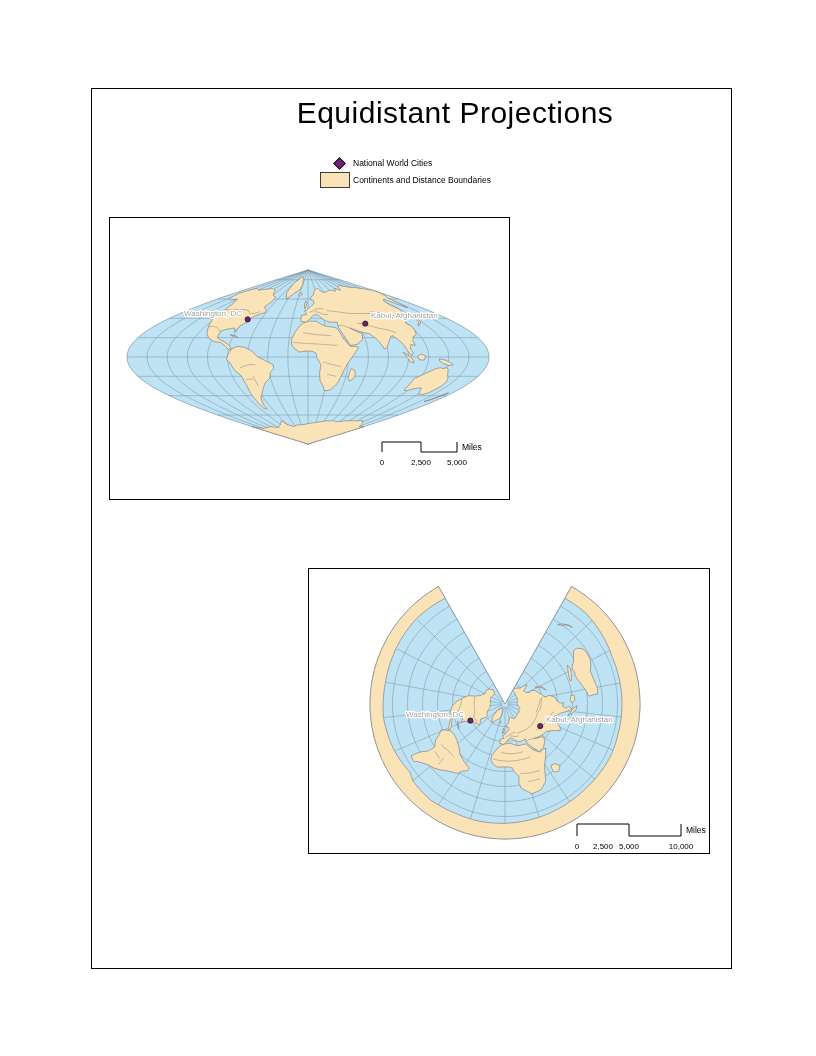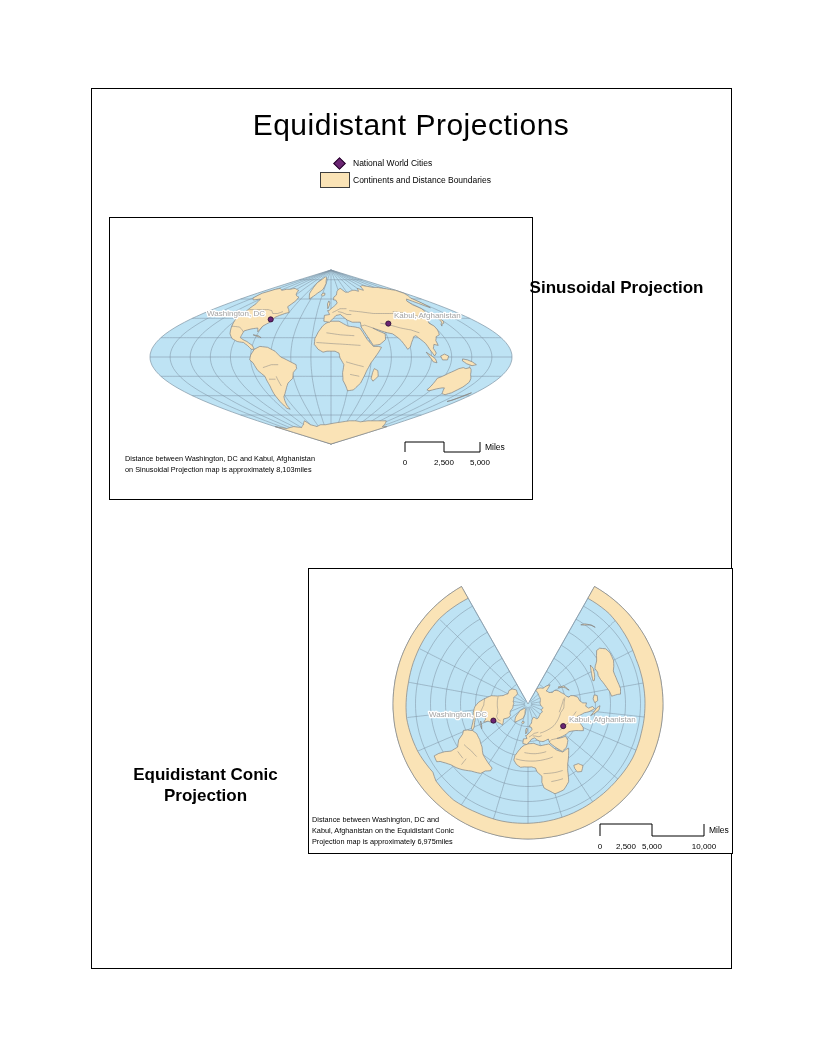--- a/index.html
+++ b/index.html
@@ -3,31 +3,31 @@
 <meta charset="utf-8">
 <style>
   :root{
     --ocean:#BEE3F4; --land:#FAE3B6; --boundary:#828282;
     --graticule:#8095A5; --marker:#6B2573;
   }
   html,body{margin:0;padding:0;background:#fff;}
   .page{position:relative;width:816px;height:1056px;background:#fff;overflow:hidden;
         font-family:"Liberation Sans",sans-serif;color:#000;}
   .outer-border{position:absolute;left:91px;top:88px;width:639px;height:879px;border:1px solid #000;}
-  .title{position:absolute;left:91px;top:108px;width:640px;text-align:center;
-         font-size:30px;font-weight:400;letter-spacing:.5px;}
+  .title{position:absolute;left:91px;top:96px;width:640px;text-align:center;
+         font-size:30px;font-weight:400;letter-spacing:.5px;padding-left:44px;}
   
   .legend-marker{position:absolute;left:335px;top:159px;width:7px;height:7px;background:var(--marker);
                  border:1px solid #24052a;transform:rotate(45deg);}
   .legend-swatch{position:absolute;left:320px;top:172px;width:28px;height:14px;background:var(--land);
                  border:1px solid #3d3d3d;}
   .legend-label1{position:absolute;left:353px;top:158px;font-size:8.5px;}
   .legend-label2{position:absolute;left:353px;top:175px;font-size:8.5px;}
   
-  .map-frame{position:absolute;background:#fff;border:1px solid #000;padding-left:23px;}
+  .map-frame{position:absolute;background:#fff;border:1px solid #000;}
   #frame1{left:109px;top:217px;width:399px;height:281px;}
   #frame2{left:308px;top:568px;width:400px;height:284px;}
   .side-label{position:absolute;font-weight:bold;font-size:17px;text-align:center;
               line-height:21px;white-space:pre-line;}
   #side1{left:514px;top:277px;width:205px;}
   #side2{left:103px;top:764px;width:205px;}
   .map-note{position:absolute;font-size:7.3px;line-height:11px;white-space:pre-line;}
   #note1{left:125px;top:453px;}
   #note2{left:312px;top:814px;}
   
@@ -127,23 +127,20 @@
       <text class="halo" x="261" y="100" text-anchor="start">Kabul, Afghanistan</text>
       <g>
         <polyline class="sb" points="272,234 272,224 311,224 311,234 347,234 347,224"></polyline>
         <text class="sbt" x="272" y="247" text-anchor="middle">0</text>
         <text class="sbt" x="311" y="247" text-anchor="middle">2,500</text>
         <text class="sbt" x="347" y="247" text-anchor="middle">5,000</text>
         <text class="sbu" x="352" y="232" text-anchor="start">Miles</text>
       </g>
     </svg>
   </div>
-  <div class="side-label" id="side1">Sinusoidal Projection</div>
-  <div class="map-note" id="note1">Distance between Washington, DC and Kabul, Afghanistan
-on Sinusoidal Projection map is approximately 8,103miles</div>
 
   <div class="map-frame" id="frame2">
     <svg id="svg2" width="400" height="284" viewBox="0 0 400 284">
       <g id="m2-geo">
           <path d="M129.5,17.5 A135,135 0 1 0 262.5,17.5 L196,135 Z" class="ocean"></path>
           <path d="M184.9,115.4L184.1,115.9L183.2,116.5L182.4,117.0L181.7,117.7L180.9,118.3L180.2,119.0L179.5,119.7L178.9,120.4L178.2,121.2L177.7,122.0L177.1,122.8L176.6,123.6L176.1,124.5L175.7,125.4L175.3,126.3L174.9,127.2L174.6,128.1L174.3,129.0L174.1,130.0L173.9,131.0L173.7,131.9L173.6,132.9L173.5,133.9L173.5,134.9L173.5,135.9L173.6,136.9L173.7,137.8L173.8,138.8L174.0,139.8L174.2,140.7L174.5,141.7L174.8,142.6L175.2,143.5L175.6,144.4L176.0,145.3L176.5,146.2L177.0,147.0L177.5,147.8L178.1,148.6L178.7,149.4L179.4,150.2L180.1,150.9L180.8,151.6L181.5,152.2L182.3,152.8L183.1,153.4L183.9,154.0L184.7,154.5L185.6,154.9L186.5,155.4L187.4,155.8L188.3,156.1L189.2,156.5L190.2,156.7L191.1,157.0L192.1,157.2L193.1,157.3L194.0,157.4L195.0,157.5L196.0,157.5L197.0,157.5L198.0,157.4L198.9,157.3L199.9,157.2L200.9,157.0L201.8,156.7L202.8,156.5L203.7,156.1L204.6,155.8L205.5,155.4L206.4,154.9L207.3,154.5L208.1,154.0L208.9,153.4L209.7,152.8L210.5,152.2L211.2,151.6L211.9,150.9L212.6,150.2L213.3,149.4L213.9,148.6L214.5,147.8L215.0,147.0L215.5,146.2L216.0,145.3L216.4,144.4L216.8,143.5L217.2,142.6L217.5,141.7L217.8,140.7L218.0,139.8L218.2,138.8L218.3,137.8L218.4,136.9L218.5,135.9L218.5,134.9L218.5,133.9L218.4,132.9L218.3,131.9L218.1,131.0L217.9,130.0L217.7,129.0L217.4,128.1L217.1,127.2L216.7,126.3L216.3,125.4L215.9,124.5L215.4,123.6L214.9,122.8L214.3,122.0L213.8,121.2L213.1,120.4L212.5,119.7L211.8,119.0L211.1,118.3L210.3,117.7L209.6,117.0L208.8,116.5L207.9,115.9L207.1,115.4" class="grat"></path>
           <path d="M177.5,102.4L176.1,103.2L174.7,104.1L173.4,105.1L172.1,106.1L170.9,107.2L169.7,108.3L168.5,109.5L167.4,110.7L166.4,112.0L165.4,113.3L164.5,114.6L163.7,116.0L162.9,117.5L162.1,118.9L161.4,120.4L160.8,122.0L160.3,123.5L159.8,125.1L159.4,126.7L159.1,128.3L158.8,129.9L158.7,131.5L158.5,133.2L158.5,134.8L158.5,136.5L158.6,138.1L158.8,139.7L159.0,141.3L159.4,143.0L159.7,144.6L160.2,146.1L160.7,147.7L161.3,149.2L162.0,150.7L162.7,152.2L163.5,153.6L164.3,155.0L165.2,156.4L166.2,157.7L167.2,159.0L168.3,160.3L169.4,161.4L170.6,162.6L171.8,163.7L173.1,164.7L174.4,165.7L175.8,166.6L177.2,167.4L178.6,168.2L180.1,169.0L181.6,169.6L183.1,170.2L184.7,170.8L186.3,171.2L187.9,171.6L189.5,171.9L191.1,172.2L192.7,172.4L194.4,172.5L196.0,172.5L197.6,172.5L199.3,172.4L200.9,172.2L202.5,171.9L204.1,171.6L205.7,171.2L207.3,170.8L208.9,170.2L210.4,169.6L211.9,169.0L213.4,168.2L214.8,167.4L216.2,166.6L217.6,165.7L218.9,164.7L220.2,163.7L221.4,162.6L222.6,161.4L223.7,160.3L224.8,159.0L225.8,157.7L226.8,156.4L227.7,155.0L228.5,153.6L229.3,152.2L230.0,150.7L230.7,149.2L231.3,147.7L231.8,146.1L232.3,144.6L232.6,143.0L233.0,141.3L233.2,139.7L233.4,138.1L233.5,136.5L233.5,134.8L233.5,133.2L233.3,131.5L233.2,129.9L232.9,128.3L232.6,126.7L232.2,125.1L231.7,123.5L231.2,122.0L230.6,120.4L229.9,118.9L229.1,117.5L228.3,116.0L227.5,114.6L226.6,113.3L225.6,112.0L224.6,110.7L223.5,109.5L222.3,108.3L221.1,107.2L219.9,106.1L218.6,105.1L217.3,104.1L215.9,103.2L214.5,102.4" class="grat"></path>
           <path d="M170.1,89.3L168.2,90.5L166.2,91.8L164.4,93.1L162.6,94.5L160.8,96.0L159.2,97.6L157.6,99.2L156.0,101.0L154.6,102.7L153.2,104.6L151.9,106.5L150.7,108.4L149.6,110.5L148.6,112.5L147.6,114.6L146.8,116.7L146.0,118.9L145.4,121.1L144.8,123.3L144.3,125.6L144.0,127.9L143.7,130.1L143.6,132.4L143.5,134.7L143.5,137.0L143.7,139.3L143.9,141.6L144.3,143.9L144.7,146.1L145.2,148.4L145.9,150.6L146.6,152.8L147.4,154.9L148.3,157.0L149.3,159.1L150.4,161.1L151.6,163.1L152.9,165.0L154.3,166.8L155.7,168.6L157.2,170.4L158.8,172.0L160.4,173.6L162.2,175.1L164.0,176.6L165.8,177.9L167.7,179.2L169.7,180.4L171.7,181.5L173.7,182.6L175.8,183.5L178.0,184.3L180.2,185.1L182.4,185.7L184.6,186.2L186.9,186.7L189.1,187.0L191.4,187.3L193.7,187.4L196.0,187.5L198.3,187.4L200.6,187.3L202.9,187.0L205.1,186.7L207.4,186.2L209.6,185.7L211.8,185.1L214.0,184.3L216.2,183.5L218.3,182.6L220.3,181.5L222.3,180.4L224.3,179.2L226.2,177.9L228.0,176.6L229.8,175.1L231.6,173.6L233.2,172.0L234.8,170.4L236.3,168.6L237.7,166.8L239.1,165.0L240.4,163.1L241.6,161.1L242.7,159.1L243.7,157.0L244.6,154.9L245.4,152.8L246.1,150.6L246.8,148.4L247.3,146.1L247.7,143.9L248.1,141.6L248.3,139.3L248.5,137.0L248.5,134.7L248.4,132.4L248.3,130.1L248.0,127.9L247.7,125.6L247.2,123.3L246.6,121.1L246.0,118.9L245.2,116.7L244.4,114.6L243.4,112.5L242.4,110.5L241.3,108.4L240.1,106.5L238.8,104.6L237.4,102.7L236.0,101.0L234.4,99.2L232.8,97.6L231.2,96.0L229.4,94.5L227.6,93.1L225.8,91.8L223.8,90.5L221.9,89.3" class="grat"></path>
           <path d="M162.7,76.3L160.2,77.8L157.7,79.4L155.3,81.1L153.0,83.0L150.8,84.9L148.6,86.9L146.6,89.0L144.6,91.2L142.7,93.5L141.0,95.9L139.3,98.3L137.8,100.9L136.3,103.4L135.0,106.1L133.8,108.8L132.7,111.5L131.7,114.3L130.9,117.1L130.2,120.0L129.6,122.9L129.1,125.8L128.8,128.8L128.6,131.7L128.5,134.7L128.6,137.6L128.7,140.6L129.0,143.5L129.5,146.4L130.0,149.3L130.7,152.2L131.5,155.0L132.5,157.8L133.5,160.6L134.7,163.3L136.0,166.0L137.4,168.6L139.0,171.1L140.6,173.5L142.3,175.9L144.2,178.2L146.1,180.5L148.2,182.6L150.3,184.7L152.5,186.6L154.8,188.5L157.2,190.2L159.6,191.9L162.2,193.4L164.7,194.8L167.4,196.1L170.1,197.3L172.8,198.4L175.6,199.4L178.5,200.2L181.3,200.9L184.2,201.5L187.2,201.9L190.1,202.2L193.0,202.4L196.0,202.5L199.0,202.4L201.9,202.2L204.8,201.9L207.8,201.5L210.7,200.9L213.5,200.2L216.4,199.4L219.2,198.4L221.9,197.3L224.6,196.1L227.3,194.8L229.8,193.4L232.4,191.9L234.8,190.2L237.2,188.5L239.5,186.6L241.7,184.7L243.8,182.6L245.9,180.5L247.8,178.2L249.7,175.9L251.4,173.5L253.0,171.1L254.6,168.6L256.0,166.0L257.3,163.3L258.5,160.6L259.5,157.8L260.5,155.0L261.3,152.2L262.0,149.3L262.5,146.4L263.0,143.5L263.3,140.6L263.4,137.6L263.5,134.7L263.4,131.7L263.2,128.8L262.9,125.8L262.4,122.9L261.8,120.0L261.1,117.1L260.3,114.3L259.3,111.5L258.2,108.8L257.0,106.1L255.7,103.4L254.2,100.9L252.7,98.3L251.0,95.9L249.3,93.5L247.4,91.2L245.4,89.0L243.4,86.9L241.2,84.9L239.0,83.0L236.7,81.1L234.3,79.4L231.8,77.8L229.3,76.3" class="grat"></path>
           <path d="M155.3,63.2L152.2,65.1L149.2,67.0L146.3,69.2L143.5,71.4L140.7,73.7L138.1,76.2L135.6,78.8L133.2,81.5L130.9,84.3L128.8,87.2L126.7,90.2L124.8,93.3L123.1,96.4L121.5,99.7L120.0,103.0L118.7,106.3L117.5,109.7L116.4,113.2L115.6,116.7L114.8,120.2L114.3,123.8L113.9,127.4L113.6,131.0L113.5,134.6L113.6,138.2L113.8,141.8L114.2,145.4L114.7,149.0L115.4,152.5L116.2,156.0L117.2,159.5L118.4,162.9L119.7,166.3L121.1,169.6L122.7,172.8L124.4,176.0L126.3,179.1L128.3,182.1L130.4,185.0L132.7,187.9L135.0,190.6L137.5,193.2L140.1,195.7L142.8,198.1L145.6,200.3L148.5,202.5L151.5,204.5L154.6,206.4L157.8,208.1L161.0,209.7L164.3,211.2L167.7,212.5L171.1,213.7L174.6,214.7L178.1,215.5L181.6,216.2L185.2,216.8L188.8,217.2L192.4,217.4L196.0,217.5L199.6,217.4L203.2,217.2L206.8,216.8L210.4,216.2L213.9,215.5L217.4,214.7L220.9,213.7L224.3,212.5L227.7,211.2L231.0,209.7L234.2,208.1L237.4,206.4L240.5,204.5L243.5,202.5L246.4,200.3L249.2,198.1L251.9,195.7L254.5,193.2L257.0,190.6L259.3,187.9L261.6,185.0L263.7,182.1L265.7,179.1L267.6,176.0L269.3,172.8L270.9,169.6L272.3,166.3L273.6,162.9L274.8,159.5L275.8,156.0L276.6,152.5L277.3,149.0L277.8,145.4L278.2,141.8L278.4,138.2L278.5,134.6L278.4,131.0L278.1,127.4L277.7,123.8L277.2,120.2L276.4,116.7L275.6,113.2L274.5,109.7L273.3,106.3L272.0,103.0L270.5,99.7L268.9,96.4L267.2,93.3L265.3,90.2L263.2,87.2L261.1,84.3L258.8,81.5L256.4,78.8L253.9,76.2L251.3,73.7L248.5,71.4L245.7,69.2L242.8,67.0L239.8,65.1L236.7,63.2" class="grat"></path>
@@ -208,18 +205,13 @@
       <g>
         <polyline class="sb" points="268,267 268,255 320,255 320,267 372,267 372,255"></polyline>
         <text class="sbt" x="268" y="280" text-anchor="middle">0</text>
         <text class="sbt" x="294" y="280" text-anchor="middle">2,500</text>
         <text class="sbt" x="320" y="280" text-anchor="middle">5,000</text>
         <text class="sbt" x="372" y="280" text-anchor="middle">10,000</text>
         <text class="sbu" x="377" y="264" text-anchor="start">Miles</text>
       </g>
     </svg>
   </div>
-  <div class="side-label" id="side2">Equidistant Conic
-Projection</div>
-  <div class="map-note" id="note2">Distance between Washington, DC and
-Kabul, Afghanistan on the Equidistant Conic
-Projection map is approximately 6,975miles</div>
 </div>
 
 </body></html>

